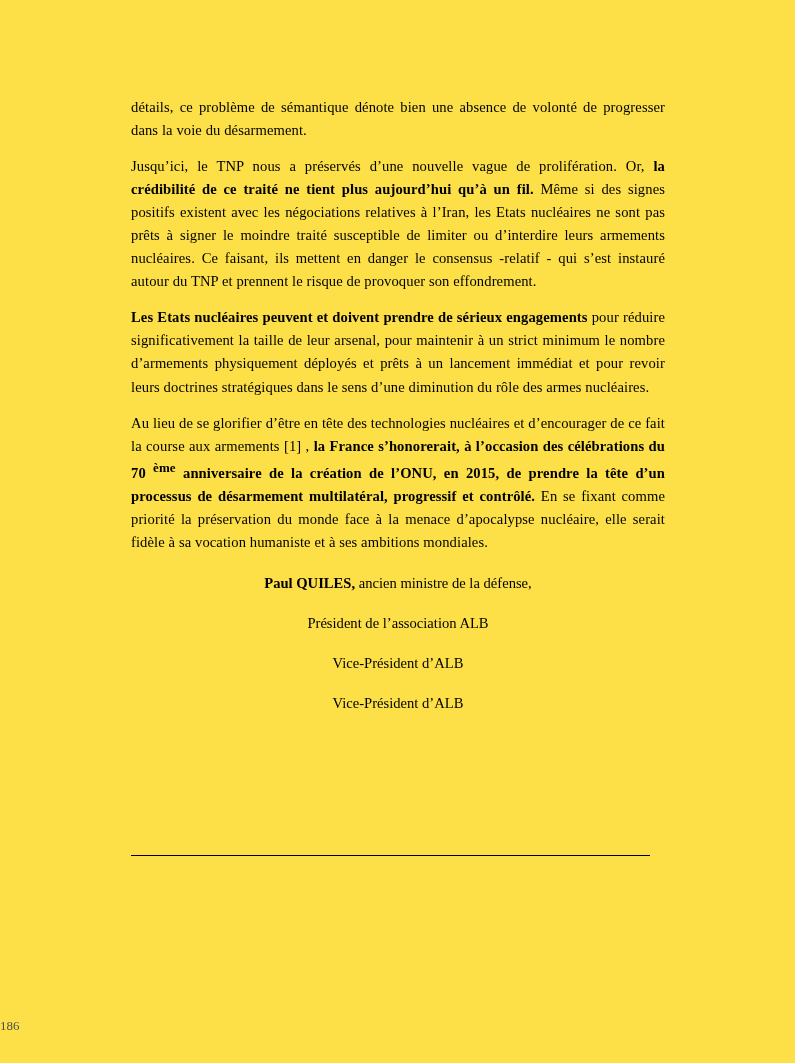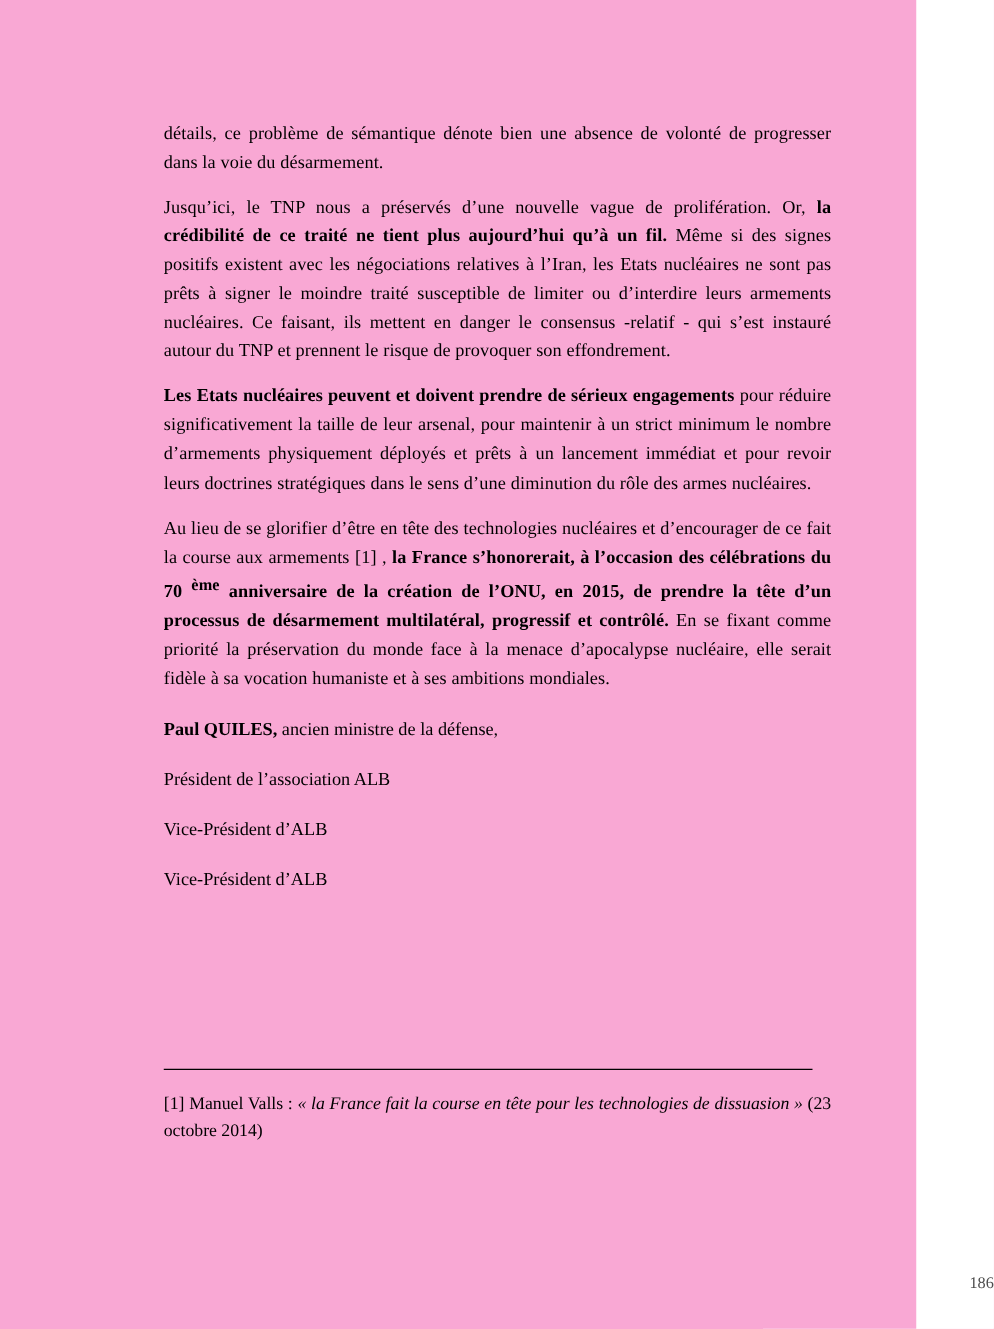--- a/index.html
+++ b/index.html
@@ -11,23 +11,23 @@
     width: 795px;
     height: 1063px;
     font-family: "Liberation Serif", serif;
     color: #000000;
     position: relative;
     overflow: hidden;
   }
   .page {
     position: absolute;
     left: 0; top: 0;
-    width: 733px;
+    width: 795px;
     height: 1063px;
-    background: #f9a8d4;
+    background: #fde047;
   }
   .content {
     position: absolute;
     left: 131px;
     top: 96px;
     width: 534px;
   }
   p.para {
     margin: 0 0 13px 0;
     font-size: 14.6px;
@@ -39,21 +39,21 @@
   p.para:last-child { margin-bottom: 0; }
   .b { font-weight: bold; }
   .sup { font-size: 13px; vertical-align: super; font-weight: bold; }
   .sig {
     margin: 0 0 0 0;
     font-size: 14.6px;
     line-height: 1.58;
     text-align: left;
   }
   .sig-block { margin-top: 18px; }
-  .sig-row { margin-bottom: 17px; }
+  .sig-row { margin-bottom: 17px; text-align: center; }
   .sig-row:last-child { margin-bottom: 0; }
   .rule {
     position: absolute;
     left: 131px;
     top: 855px;
     width: 519px;
     height: 1px;
     background: #000;
   }
   .footnote {
@@ -64,21 +64,21 @@
     font-size: 14.2px;
     line-height: 1.58;
     text-align: justify;
   }
   .it { font-style: italic; }
   .page-number {
     position: absolute;
     left: 0;
     top: 1018px;
     width: 795px;
-    text-align: right;
+    text-align: left;
     font-size: 13px;
     color: #4d4d4d;
     font-family: "Liberation Serif", serif;
   }
 </style>
 </head>
 <body>
 
 <div class="page">
 
@@ -91,17 +91,16 @@
     <div class="sig-block">
       <p class="sig sig-row" id="sig-sig1"><span class="b">Paul QUILES,</span><span> ancien ministre de la défense,</span></p>
       <p class="sig sig-row" id="sig-sig2"><span>Président de l’association ALB</span></p>
       <p class="sig sig-row" id="sig-sig4"><span>Vice-Président d’ALB</span></p>
       <p class="sig sig-row" id="sig-sig6"><span>Vice-Président d’ALB</span></p>
     </div>
   </div>
 
   <div class="rule"></div>
 
-  <div class="footnote" id="footnote-1"><span>[1] Manuel Valls : </span><span class="it">« la France fait la course en tête pour les technologies de dissuasion »</span><span> (23 octobre 2014)</span></div>
 
   <div class="page-number">186</div>
 
 </div>
 
 </body></html>

